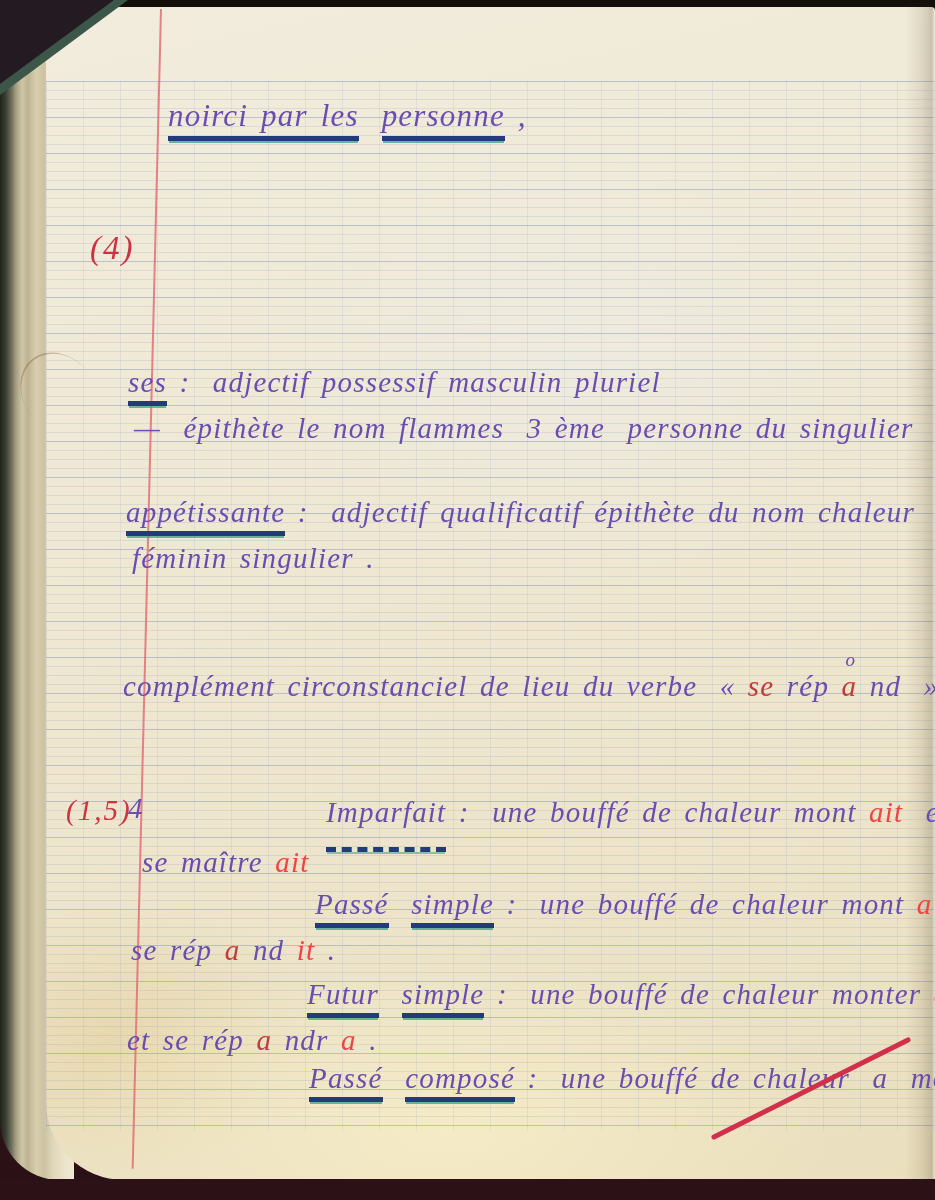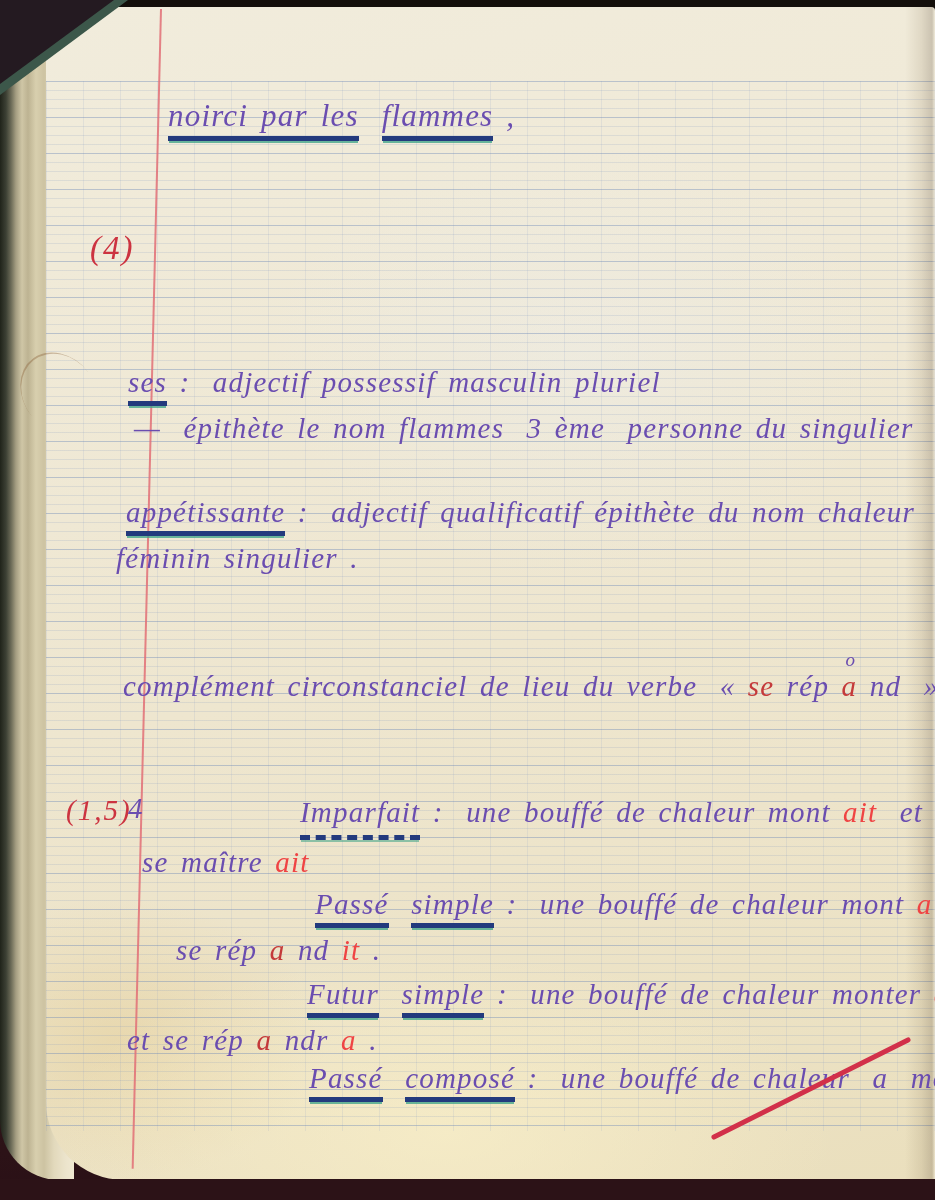--- a/index.html
+++ b/index.html
@@ -61,22 +61,22 @@
         font-size:29px;color:#6a4db0;}
   .line span{display:inline-block;}
   .w{margin-right:10px;}
   .t{margin-right:0;}
   .red{color:#c43a3a;}
   .green{color:#ef4444;}
   .score{font-size:33px;color:#cc3340;letter-spacing:2px;}
   .heading{font-size:31px;}
   .term{border-bottom:5px solid #233a7d;padding-bottom:2px;
         box-shadow:0 3px 0 -1px rgba(58,162,135,.75);}
-  .term-dashed{border-bottom:5px dashed #233a7d;padding-bottom:6px;
-        box-shadow:0 3px 0 -1px rgba(58,162,135,.55);}
+  .term-dashed{border-bottom:5px dashed #233a7d;padding-bottom:18px;
+        box-shadow:0 3px 0 -1px rgba(58,162,135,.55);margin-left:26px;}
   .rel{position:relative;}
   .oabove{position:absolute;left:4px;top:-21px;font-size:19px;color:#6a4db0;}
   .cross-stroke{
     position:absolute;left:700px;top:1086px;width:222px;height:5px;
     background:#d2304a;border-radius:3px;transform:rotate(-26.6deg);
   }
   .pencil-mark{
     position:absolute;left:16px;top:352px;width:72px;height:62px;
     border-top:2px solid rgba(140,100,60,.40);border-radius:50% 50% 0 0/70% 70% 0 0;
     transform:rotate(-38deg);
@@ -94,21 +94,21 @@
     <div class="margin-line"></div>
     <div class="crease"></div>
   </div>
 
   <div class="writing">
 
     <div class="pencil-mark"></div>
 
     <div class="line heading" style="left:168px;top:98px;">
       <span class="term w">noirci par les</span>
-      <span class="term t">flammes</span>
+      <span class="term t">personne</span>
       <span class="t">,</span>
     </div>
 
     <div class="line score" style="left:90px;top:230px;">
       <span>(4)</span>
     </div>
 
     <div class="line" style="left:128px;top:366px;">
       <span class="term t">ses</span>
       <span class="w">:</span>
@@ -119,21 +119,21 @@
       <span class="w">épithète le nom flammes</span>
       <span class="w">3 ème</span>
       <span>personne du singulier</span>
     </div>
 
     <div class="line" style="left:126px;top:496px;">
       <span class="term t">appétissante</span>
       <span class="w">:</span>
       <span>adjectif qualificatif épithète du nom chaleur</span>
     </div>
-    <div class="line" style="left:116px;top:542px;">
+    <div class="line" style="left:132px;top:542px;">
       <span>féminin singulier .</span>
     </div>
 
     <div class="line" style="left:123px;top:670px;">
       <span class="w">complément circonstanciel de lieu du verbe</span>
       <span class="t">«</span>
       <span class="red t">se</span>
       <span class="t">rép</span>
       <span class="red t rel">
         <span class="oabove">o</span>
@@ -163,21 +163,21 @@
     </div>
 
     <div class="line" style="left:315px;top:888px;">
       <span class="term w">Passé</span>
       <span class="term t">simple</span>
       <span class="w">:</span>
       <span class="t">une bouffé de chaleur mont</span>
       <span class="green w">a</span>
       
     </div>
-    <div class="line" style="left:131px;top:934px;margin-left:45px;">
+    <div class="line" style="left:131px;top:934px;">
       <span class="t">se rép</span>
       <span class="red t">a</span>
       <span class="t">nd</span>
       <span class="green t">it</span>
       <span class="t">.</span>
     </div>
 
     <div class="line" style="left:307px;top:978px;">
       <span class="term w">Futur</span>
       <span class="term t">simple</span>

